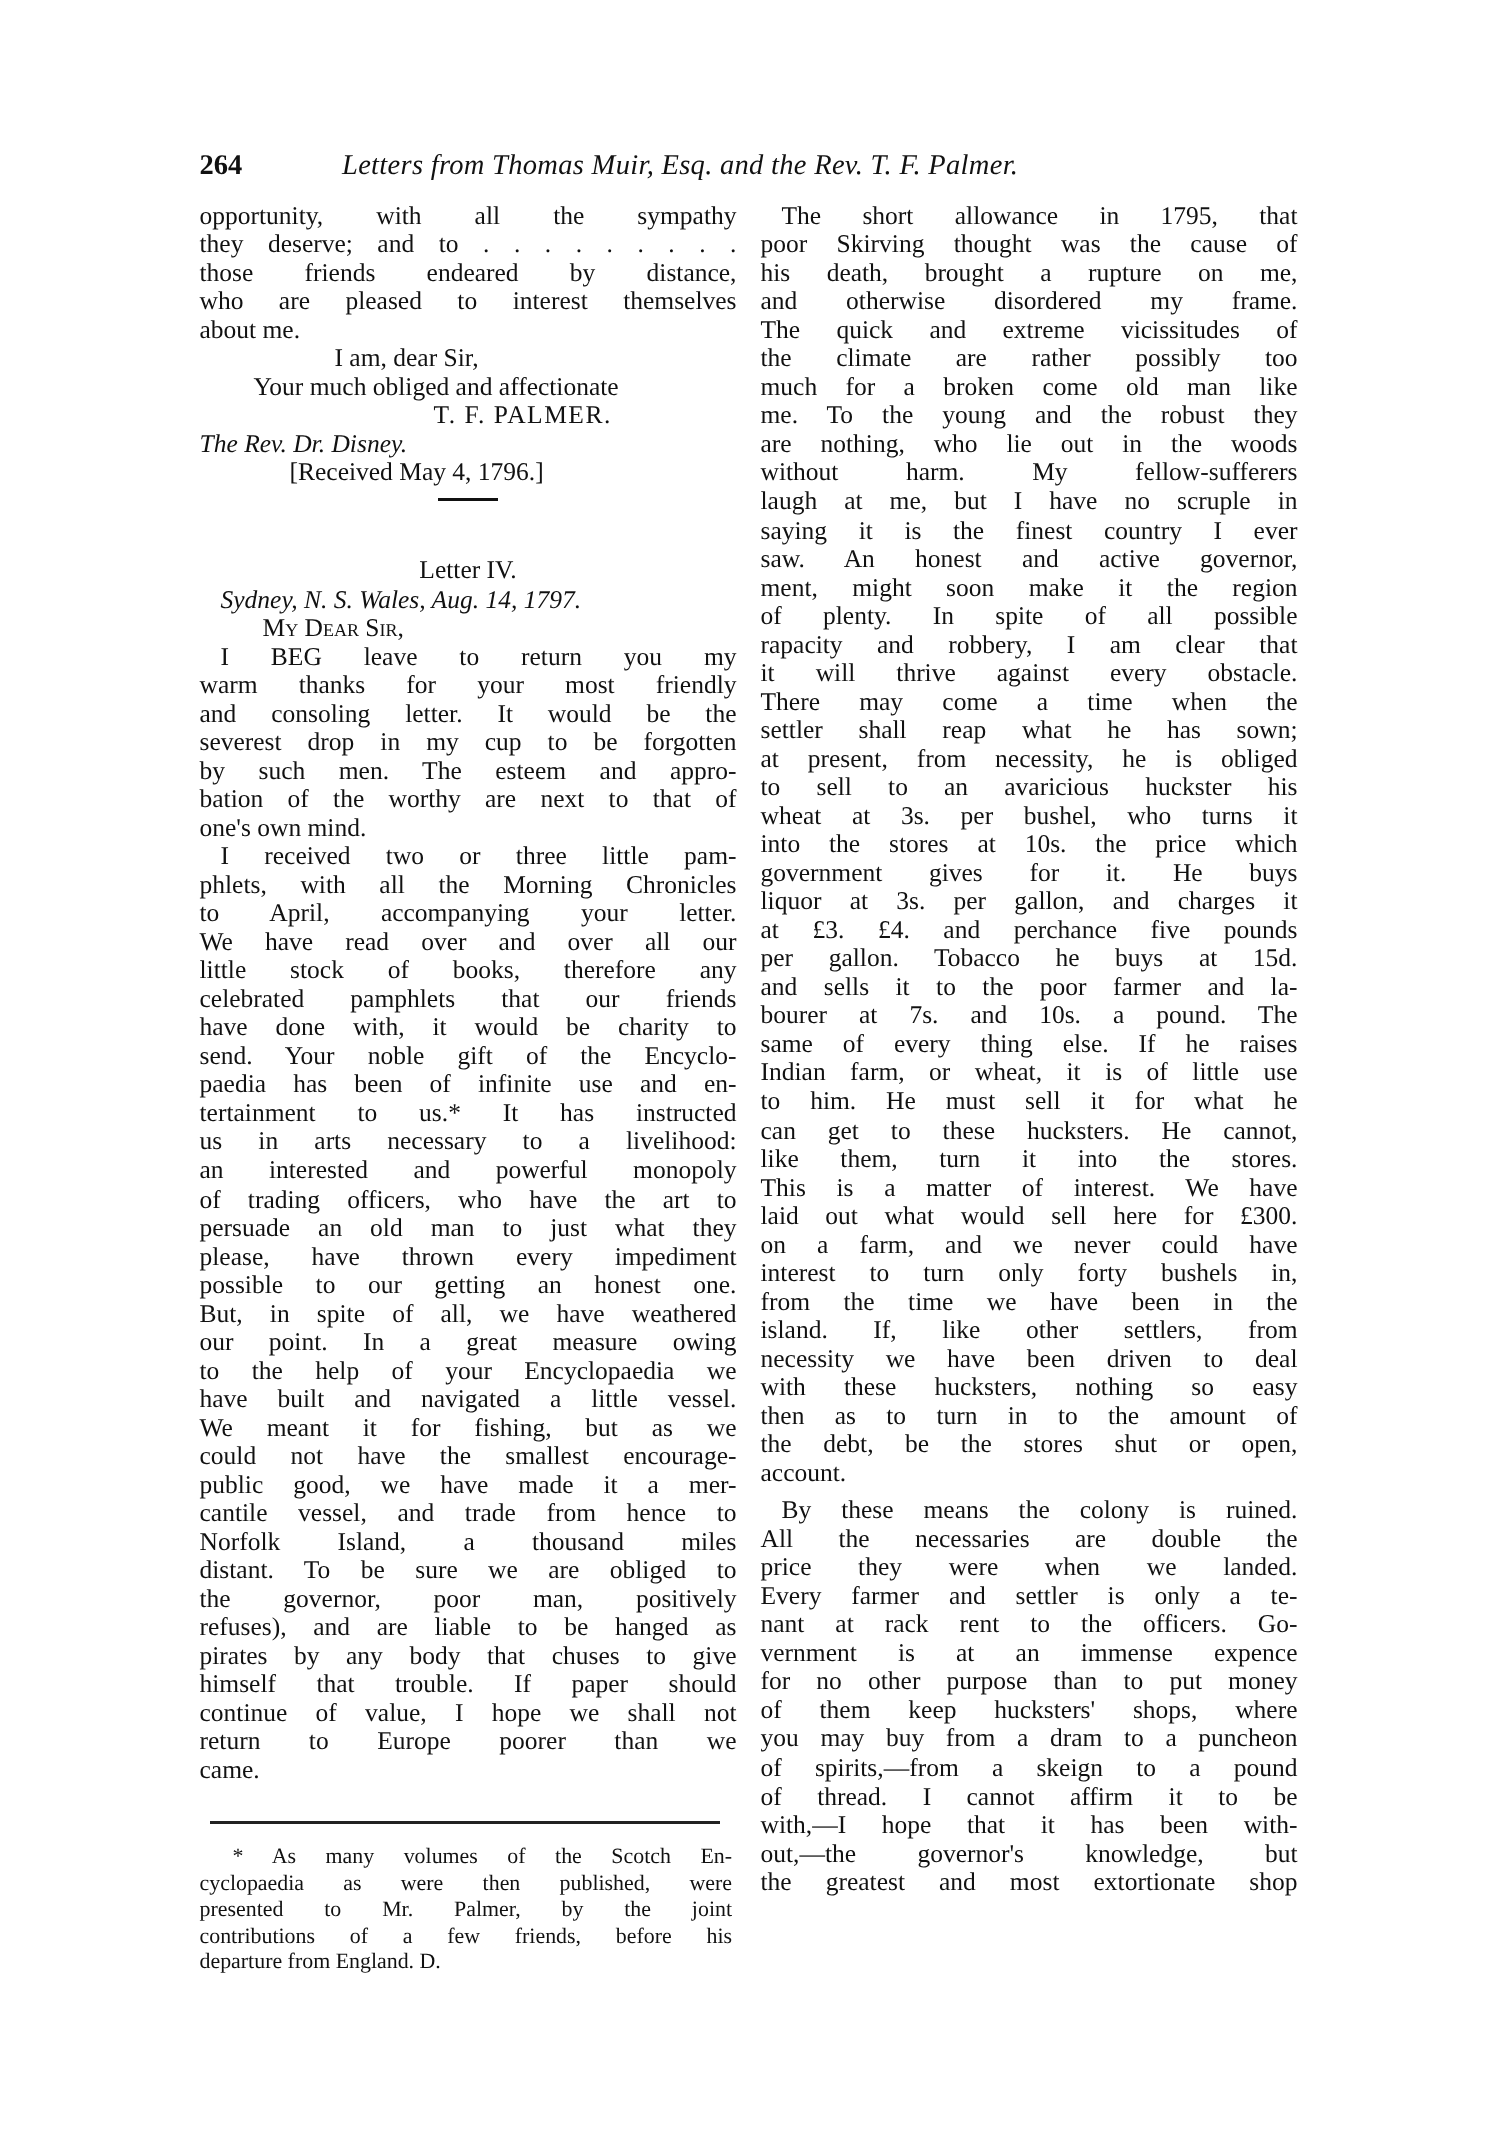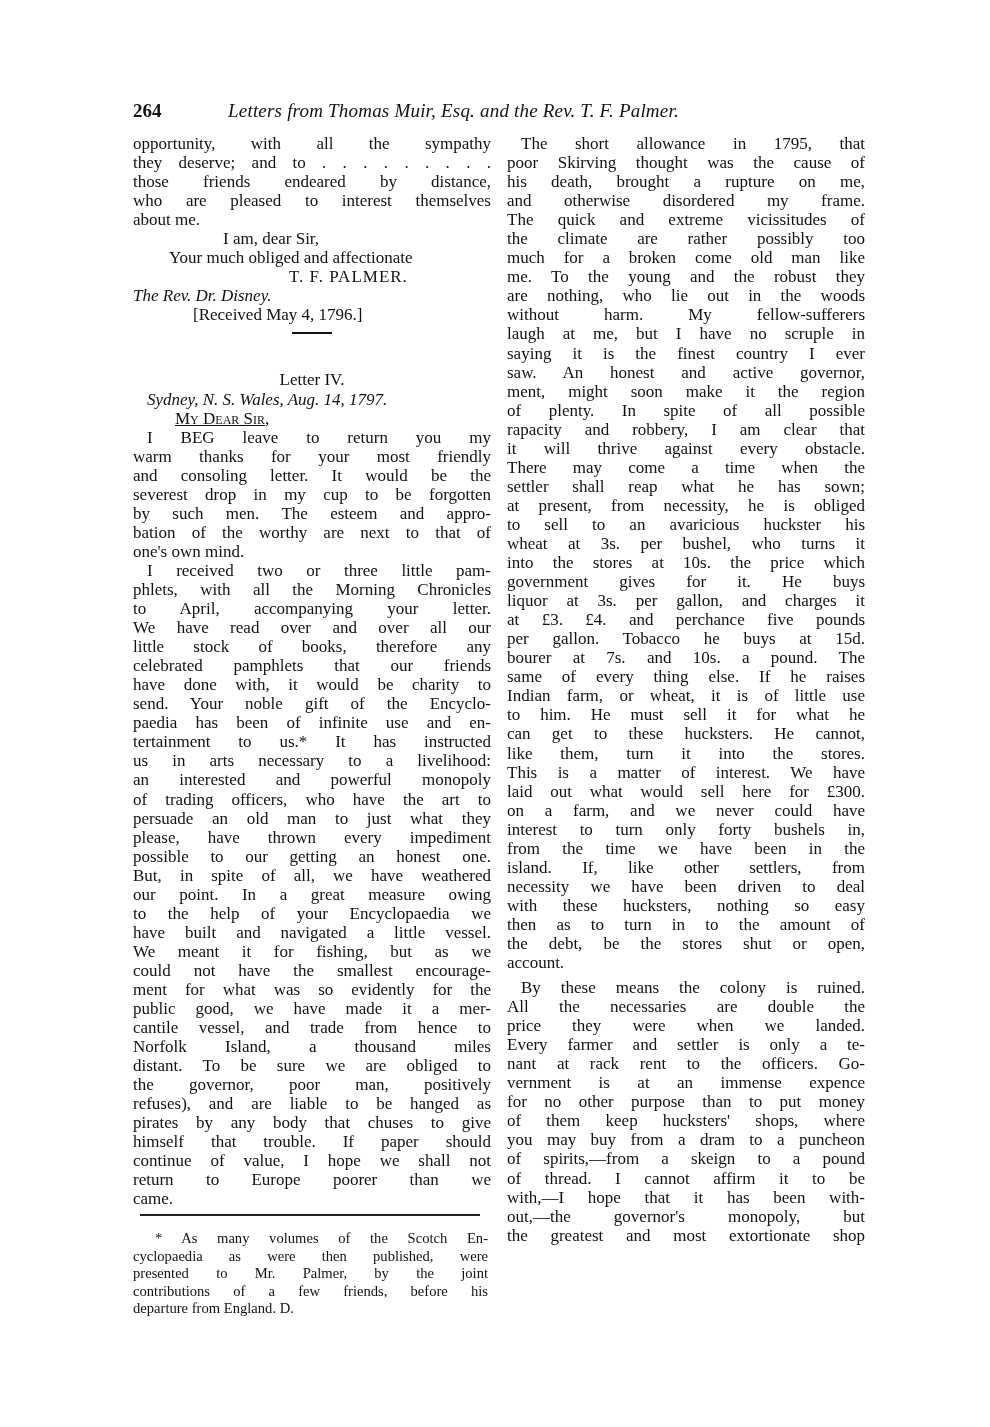--- a/index.html
+++ b/index.html
@@ -16,21 +16,21 @@
   .line { display: block; text-align: justify; text-align-last: justify; white-space: nowrap; }
   .line.last { text-align-last: left; }
   .signoff-1 { padding-left: 90px; text-align-last: left; }
   .signoff-2 { padding-left: 36px; text-align-last: left; }
   .signoff-3 { padding-left: 156px; text-align-last: left; letter-spacing: 1px; }
   .addressee { font-style: italic; text-align-last: left; }
   .received { padding-left: 60px; text-align-last: left; }
   .rule-short { width: 40px; height: 2px; background: #111; margin: 8px auto 4px auto; }
   .letter-head { text-align-last: center; margin-top: 36px; }
   .dateline { padding-left: 14px; text-align-last: left; }
-  .salutation { padding-left: 42px; text-align-last: left; font-variant: small-caps; text-decoration: underline; }
+  .salutation { padding-left: 42px; text-align-last: left; font-variant: small-caps; }
   .footnote-rule { position: absolute; left: 140px; top: 1214px; width: 340px; height: 1.5px; background: #222; }
   .footnote { position: absolute; left: 133px; top: 1230px; width: 355px; font-size: 14.6px; line-height: 17.5px;
               font-weight: normal; text-align: justify; }
   .footnote .line { text-align-last: justify; }
   .footnote .line.last { text-align-last: left; }
   .footnote .first { padding-left: 22px; }
 </style>
 </head>
 <body>
 
@@ -85,21 +85,20 @@
     <span class="line">of trading officers, who have the art to</span>
     <span class="line">persuade an old man to just what they</span>
     <span class="line">please, have thrown every impediment</span>
     <span class="line">possible to our getting an honest one.</span>
     <span class="line">But, in spite of all, we have weathered</span>
     <span class="line">our point. In a great measure owing</span>
     <span class="line">to the help of your Encyclopaedia we</span>
     <span class="line">have built and navigated a little vessel.</span>
     <span class="line">We meant it for fishing, but as we</span>
     <span class="line">could not have the smallest encourage-</span>
-    <span class="line">ment for what was so evidently for the</span>
     <span class="line">public good, we have made it a mer-</span>
     <span class="line">cantile vessel, and trade from hence to</span>
     <span class="line">Norfolk Island, a thousand miles</span>
     <span class="line">distant. To be sure we are obliged to</span>
     <span class="line">the governor, poor man, positively</span>
     <span class="line">refuses), and are liable to be hanged as</span>
     <span class="line">pirates by any body that chuses to give</span>
     <span class="line">himself that trouble. If paper should</span>
     <span class="line">continue of value, I hope we shall not</span>
     <span class="line">return to Europe poorer than we</span>
@@ -138,20 +137,21 @@
     <span class="line">There may come a time when the</span>
     <span class="line">settler shall reap what he has sown;</span>
     <span class="line">at present, from necessity, he is obliged</span>
     <span class="line">to sell to an avaricious huckster his</span>
     <span class="line">wheat at 3s. per bushel, who turns it</span>
     <span class="line">into the stores at 10s. the price which</span>
     <span class="line">government gives for it. He buys</span>
     <span class="line">liquor at 3s. per gallon, and charges it</span>
     <span class="line">at £3. £4. and perchance five pounds</span>
     <span class="line">per gallon. Tobacco he buys at 15d.</span>
+    <span class="line">and sells it to the poor farmer and la-</span>
     <span class="line">bourer at 7s. and 10s. a pound. The</span>
     <span class="line">same of every thing else. If he raises</span>
     <span class="line">Indian farm, or wheat, it is of little use</span>
     <span class="line">to him. He must sell it for what he</span>
     <span class="line">can get to these hucksters. He cannot,</span>
     <span class="line">like them, turn it into the stores.</span>
     <span class="line">This is a matter of interest. We have</span>
     <span class="line">laid out what would sell here for £300.</span>
     <span class="line">on a farm, and we never could have</span>
     <span class="line">interest to turn only forty bushels in,</span>
@@ -170,16 +170,16 @@
     <span class="line">price they were when we landed.</span>
     <span class="line">Every farmer and settler is only a te-</span>
     <span class="line">nant at rack rent to the officers. Go-</span>
     <span class="line">vernment is at an immense expence</span>
     <span class="line">for no other purpose than to put money</span>
     <span class="line">of them keep hucksters' shops, where</span>
     <span class="line">you may buy from a dram to a puncheon</span>
     <span class="line">of spirits,—from a skeign to a pound</span>
     <span class="line">of thread. I cannot affirm it to be</span>
     <span class="line">with,—I hope that it has been with-</span>
-    <span class="line">out,—the governor's monopoly, but</span>
+    <span class="line">out,—the governor's knowledge, but</span>
     <span class="line">the greatest and most extortionate shop</span>
   </div>
 </div>
 
 </body></html>

